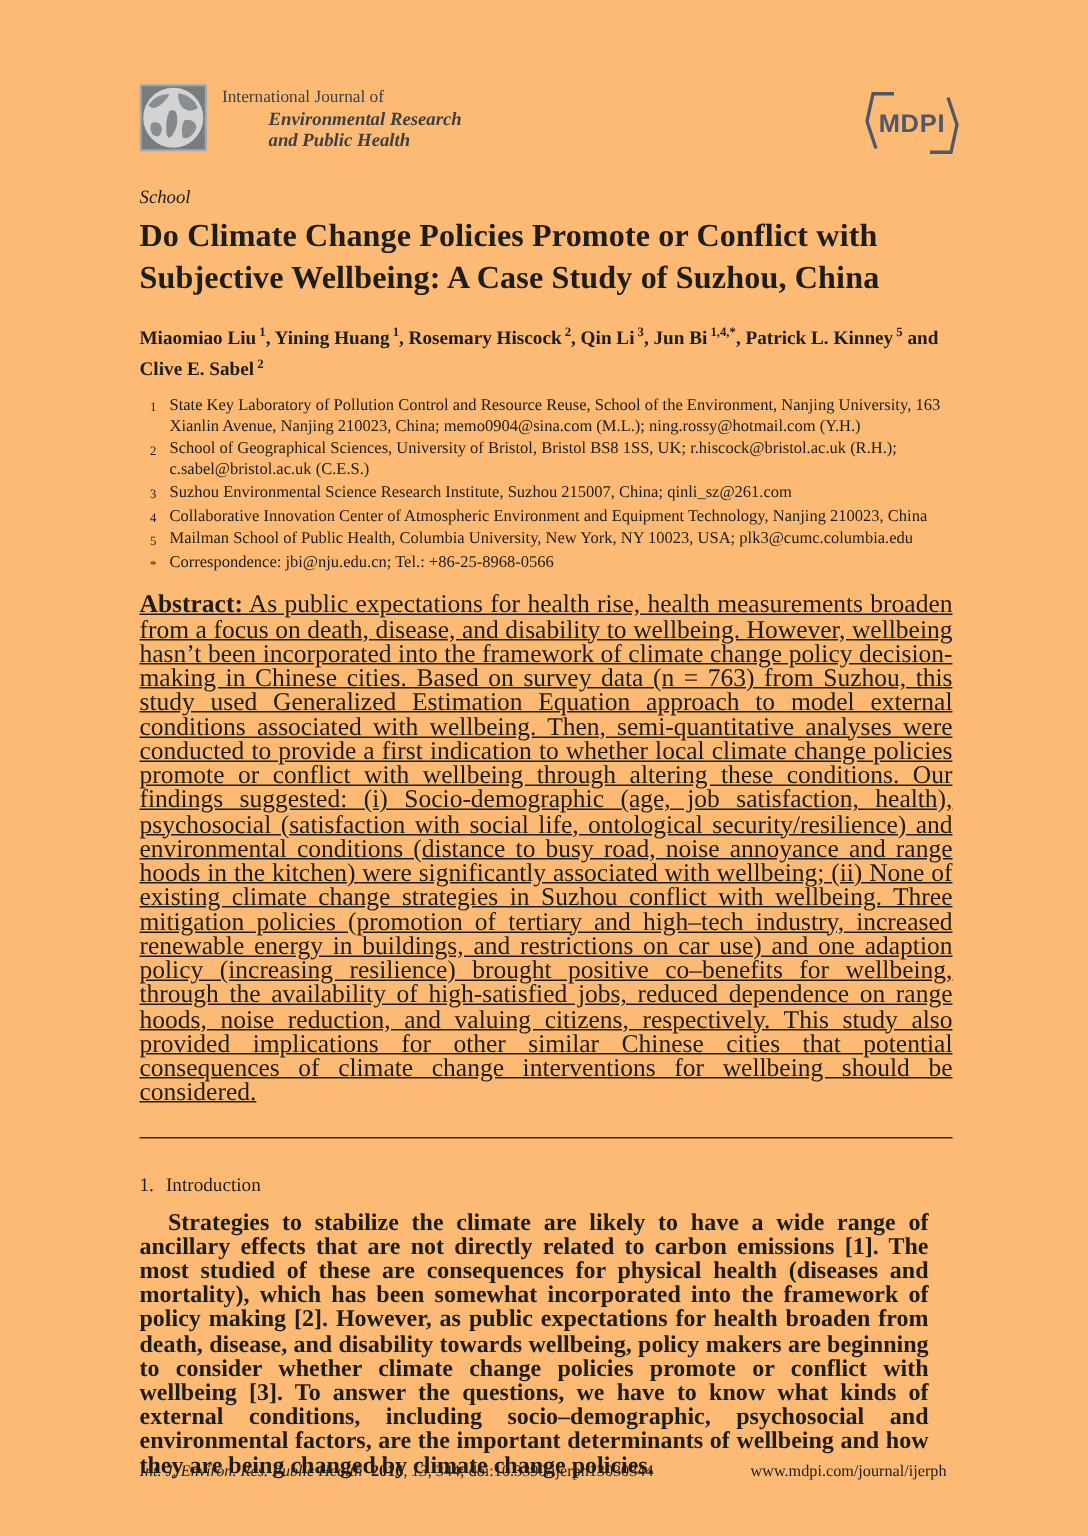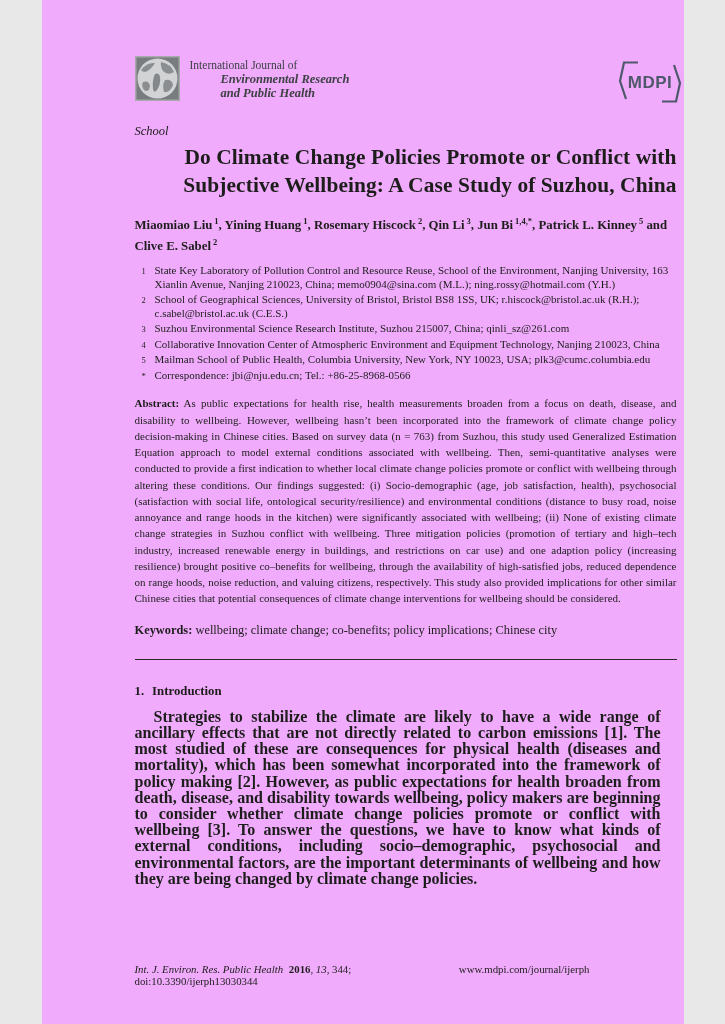--- a/index.html
+++ b/index.html
@@ -1,22 +1,22 @@
 <!DOCTYPE html>
 <html><head>
 <meta charset="utf-8">
 <style>
   html, body { margin: 0; padding: 0; }
   body { background: #e8e8e8; }
   .page {
     position: relative;
-    width: 642px;
+    width: 725px;
     height: 1024px;
     margin: 0 auto;
-    background: #f0abfc;
+    background: #fdba74;
     font-family: "Liberation Serif", serif;
     color: #1d1d1b;
     overflow: hidden;
     box-sizing: border-box;
     padding-left: 44px;
   }
   .content {
     position: absolute;
     left: 93px;
     top: 56px;
@@ -42,21 +42,20 @@
     fill: #4e586a;
   }
   
   .article-type { margin-top: 20px; font-style: italic; font-size: 12.5px; }
   .title {
     margin: 5px 0 0 0;
     font-size: 21.4px;
     line-height: 27.5px;
     font-weight: bold;
     letter-spacing: 0.1px;
-    text-align: right;
   }
   .authors {
     margin-top: 14px;
     font-size: 12.8px;
     line-height: 16.5px;
     font-weight: bold;
   }
   .authors sup { font-size: 8.5px; margin-left: 2px; }
   .affiliations { margin-top: 8px; }
   .aff-row { display: flex; font-size: 11px; line-height: 14.6px; }
@@ -65,33 +64,34 @@
     font-size: 8.5px;
     padding-top: 1px;
     box-sizing: border-box;
     padding-left: 7px;
   }
   .aff-text { flex: 1; }
   .editor-block { margin-top: 11px; font-size: 11.3px; line-height: 15px; }
   
   .abstract {
     margin: 12px 0 12px 0;
-    font-size: 11px;
+    font-size: 17px;
     line-height: 16.25px;
     text-align: justify;
+    text-decoration: underline;
   }
   .keywords { margin: 15px 0 0 0; font-size: 12.4px; line-height: 16.25px; }
   .bold { font-weight: bold; }
   
   .rule {
     border: none;
     border-top: 1px solid #2a2a2a;
     margin: 21px 0 0 0;
   }
-  .section-heading { margin: 24px 0 0 0; font-size: 12.8px; font-weight: bold; }
+  .section-heading { margin: 24px 0 0 0; font-size: 12.8px; font-weight: normal; }
   .section-heading .sec-num { margin-right: 8px; }
   .body-par {
     margin: 10px 16px 0 0;
     font-size: 16px;
     line-height: 16.2px;
     text-align: justify;
     text-indent: 19px;
     font-weight: bold;
   }
   
@@ -168,21 +168,20 @@
         </div>
         <div class="aff-row">
           <div class="aff-marker">*</div>
           <div class="aff-text">Correspondence: jbi@nju.edu.cn; Tel.: +86-25-8968-0566</div>
         </div>
       </div>
 
 
     <p class="abstract"><span class="bold">Abstract:</span> <span>As public expectations for health rise, health measurements broaden from a focus on death, disease, and disability to wellbeing.  However, wellbeing hasn’t been incorporated into the framework of climate change policy decision-making in Chinese cities. Based on survey data (n = 763) from Suzhou, this study used Generalized Estimation Equation approach to model external conditions associated with wellbeing. Then, semi-quantitative analyses were conducted to provide a first indication to whether local climate change policies promote or conflict with wellbeing through altering these conditions. Our findings suggested: (i) Socio-demographic (age, job satisfaction, health), psychosocial (satisfaction with social life, ontological security/resilience) and environmental conditions (distance to busy road, noise annoyance and range hoods in the kitchen) were significantly associated with wellbeing; (ii) None of existing climate change strategies in Suzhou conflict with wellbeing.  Three mitigation policies (promotion of tertiary and high–tech industry, increased renewable energy in buildings, and restrictions on car use) and one adaption policy (increasing resilience) brought positive co–benefits for wellbeing, through the availability of high-satisfied jobs, reduced dependence on range hoods, noise reduction, and valuing citizens, respectively. This study also provided implications for other similar Chinese cities that potential consequences of climate change interventions for wellbeing should be considered.</span></p>
 
-    <p class="keywords"><span class="bold">Keywords:</span> <span>wellbeing; climate change; co-benefits; policy implications; Chinese city</span></p>
 
     <hr class="rule">
 
     <h2 class="section-heading"><span class="sec-num">1.</span><span>Introduction</span></h2>
 
     <p class="body-par">Strategies to stabilize the climate are likely to have a wide range of ancillary effects that are not directly related to carbon emissions [1].  The most studied of these are consequences for physical health (diseases and mortality), which has been somewhat incorporated into the framework of policy making [2]. However, as public expectations for health broaden from death, disease, and disability towards wellbeing, policy makers are beginning to consider whether climate change policies promote or conflict with wellbeing [3].  To answer the questions, we have to know what kinds of external conditions, including socio–demographic, psychosocial and environmental factors, are the important determinants of wellbeing and how they are being changed by climate change policies.</p>
 
   </div>
 
   <div class="footer">

